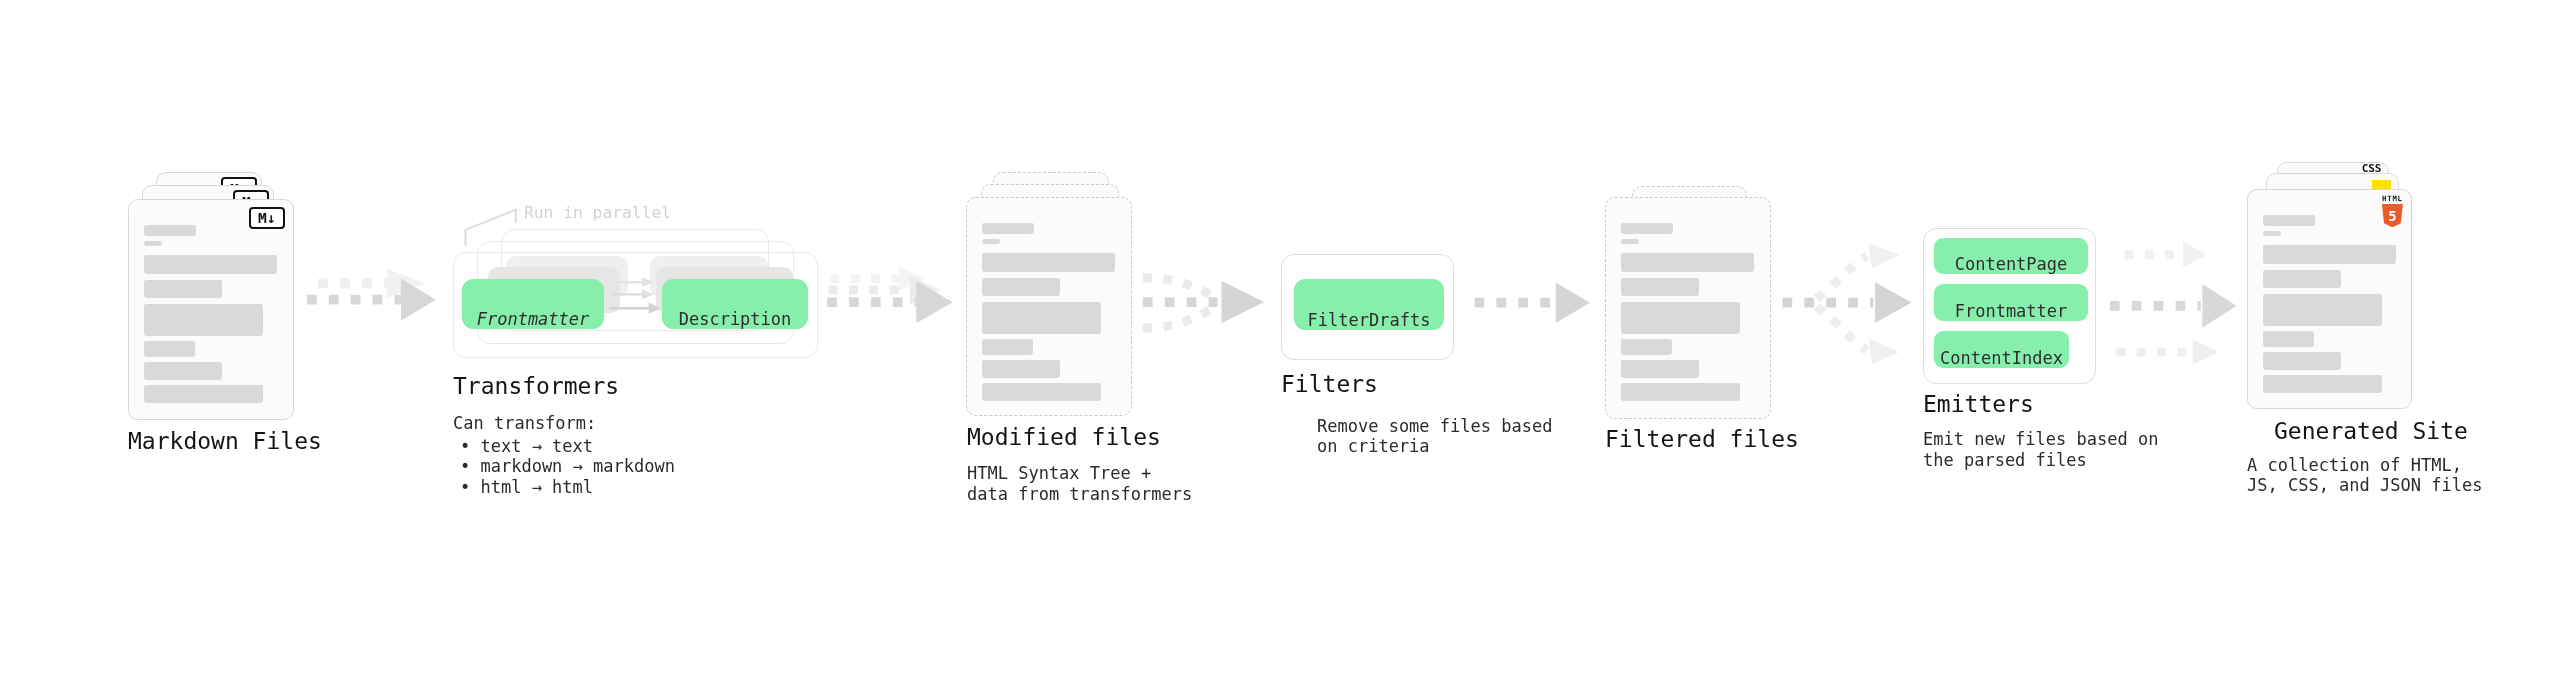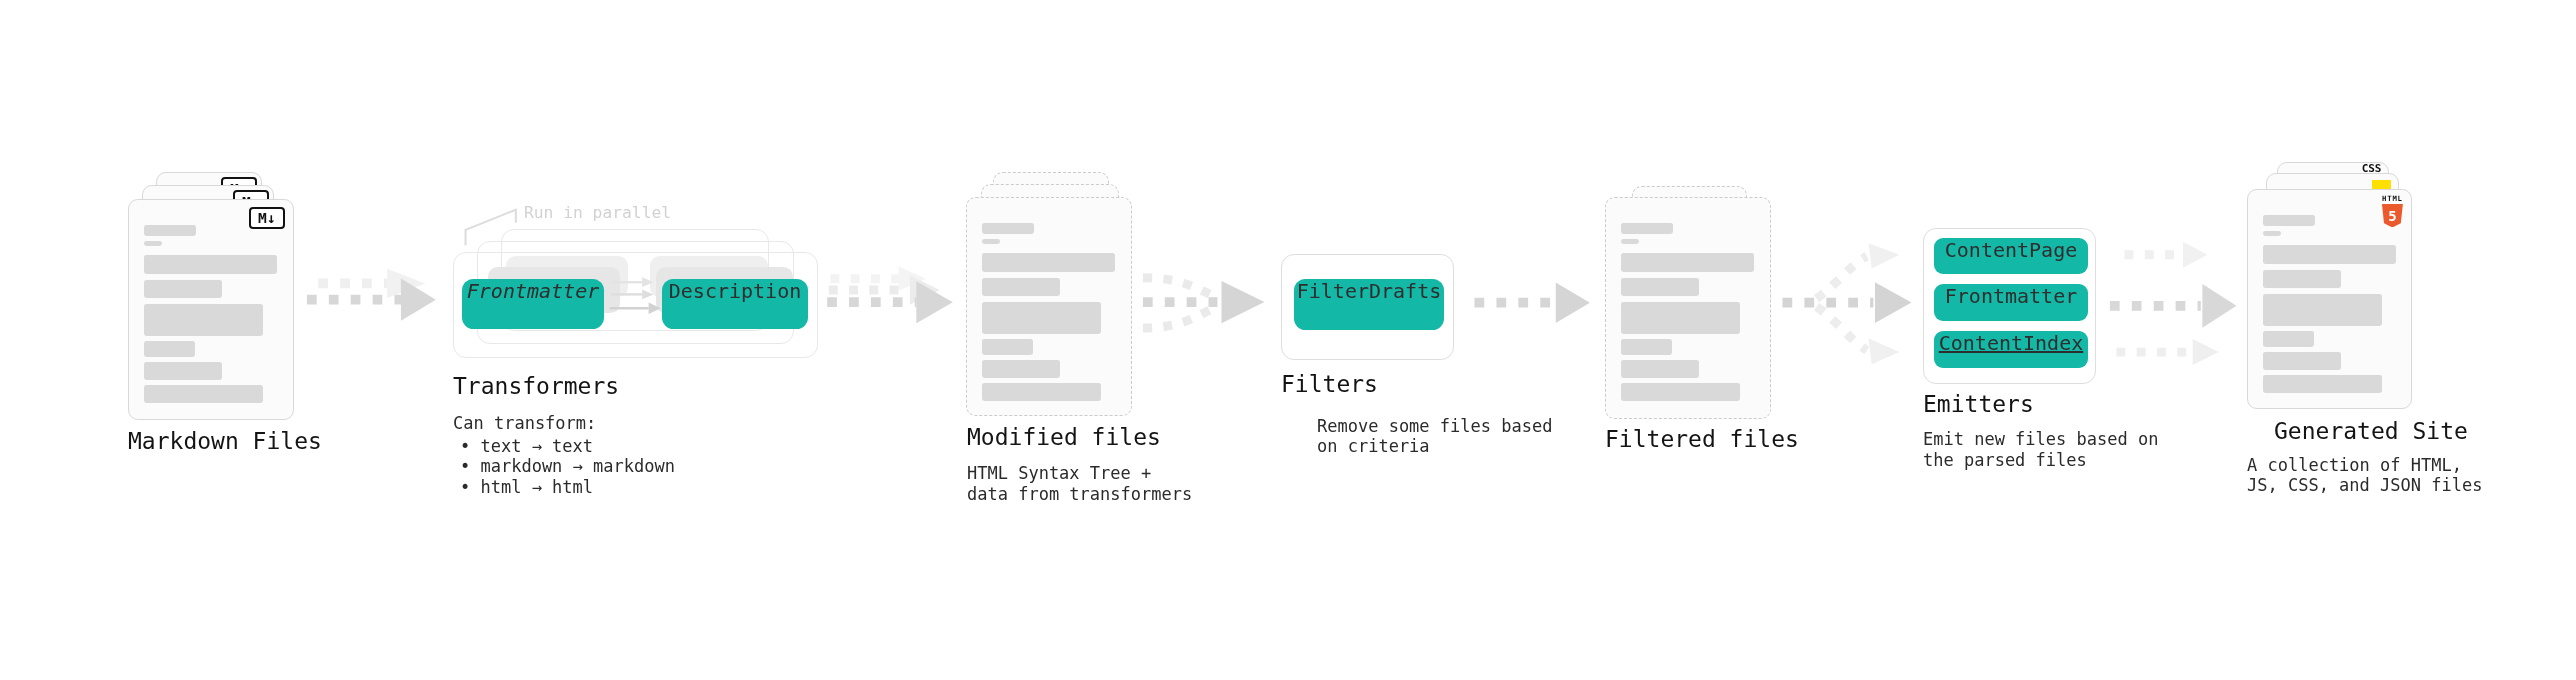--- a/index.html
+++ b/index.html
@@ -3,22 +3,22 @@
 <meta charset="utf-8">
 <style>
   html,body{margin:0;padding:0;background:#ffffff;}
   .canvas{position:relative;width:2576px;height:681px;background:#ffffff;overflow:hidden;
           font-family:"DejaVu Sans Mono","Liberation Mono",monospace;}
   .abs{position:absolute;}
   .card{background:#fbfbfb;border:1.6px solid #d8d8d8;border-radius:9.8px;box-sizing:border-box;}
   .card.dashed{border:1.6px dashed #cbcbcb;}
   .file-front{padding:25px 0 0 14.6px;}
   .skel{background:#d9d9d9;border-radius:2.4px;}
-  .chip{background:#14b8a6;border-radius:9.8px;display:flex;align-items:flex-start;justify-content:center;
-        color:#2e2e2e;font-size:20px;box-sizing:border-box;}
+  .chip{background:#86efac;border-radius:9.8px;display:flex;align-items:flex-end;justify-content:center;
+        color:#2e2e2e;font-size:17px;box-sizing:border-box;}
   .ghost2{background:#e6e6e6;border-radius:9.8px;}
   .ghost3{background:#efefef;border-radius:9.8px;}
   .box{background:#ffffff;border:1.6px solid #dedede;border-radius:13px;box-sizing:border-box;}
   .tcontainer{border:1.6px solid #e8e8e8;border-radius:13px;box-sizing:border-box;background:transparent;}
   .title{font-size:23px;font-weight:500;color:#141414;white-space:nowrap;}
   .desc{font-size:17px;color:#2b2b2b;line-height:21px;white-space:pre-line;}
   .bullets{font-size:17px;color:#2b2b2b;line-height:20.3px;}
   .annotation{font-size:16.3px;color:#d2d2d2;white-space:nowrap;}
   .mdicon{background:#ffffff;border:2.4px solid #121212;border-radius:4.1px;color:#121212;
           font-weight:bold;font-size:14.6px;display:flex;align-items:center;justify-content:center;
@@ -175,21 +175,21 @@
     <polygon points="122,62 167,87 122,112" fill="#d4d4d4"></polygon>
   </svg>
 
   <div class="abs box" style="left:1923px;top:228px;width:173px;height:156px;"></div>
   <div class="abs chip" style="left:1934px;top:238px;width:154px;height:36px;border-radius:9px;">
       <span>ContentPage</span>
     </div>
   <div class="abs chip" style="left:1934px;top:284px;width:154px;height:37px;border-radius:9px;">
       <span>Frontmatter</span>
     </div>
-  <div class="abs chip" style="left:1934px;top:331px;width:154px;height:37px;border-radius:9px;text-decoration:underline;">
+  <div class="abs chip" style="left:1934px;top:331px;width:135px;height:37px;border-radius:9px;">
       <span>ContentIndex</span>
     </div>
   <div class="abs title" style="left:1923px;top:391px;">Emitters</div>
   <div class="abs desc" style="left:1923px;top:429px;">Emit new files based on
 the parsed files</div>
 
   <svg class="abs" style="left:2105px;top:232px;" width="138" height="142" viewBox="0 0 170 175">
     <line x1="24" y1="28" x2="96" y2="28" stroke="#f0f0f0" stroke-width="11" stroke-dasharray="11 14"></line>
     <polygon points="96,12 126,28 96,44" fill="#f1f1f1"></polygon>
     <line x1="6" y1="91" x2="118" y2="91" stroke="#d8d8d8" stroke-width="12" stroke-dasharray="12 15"></line>

